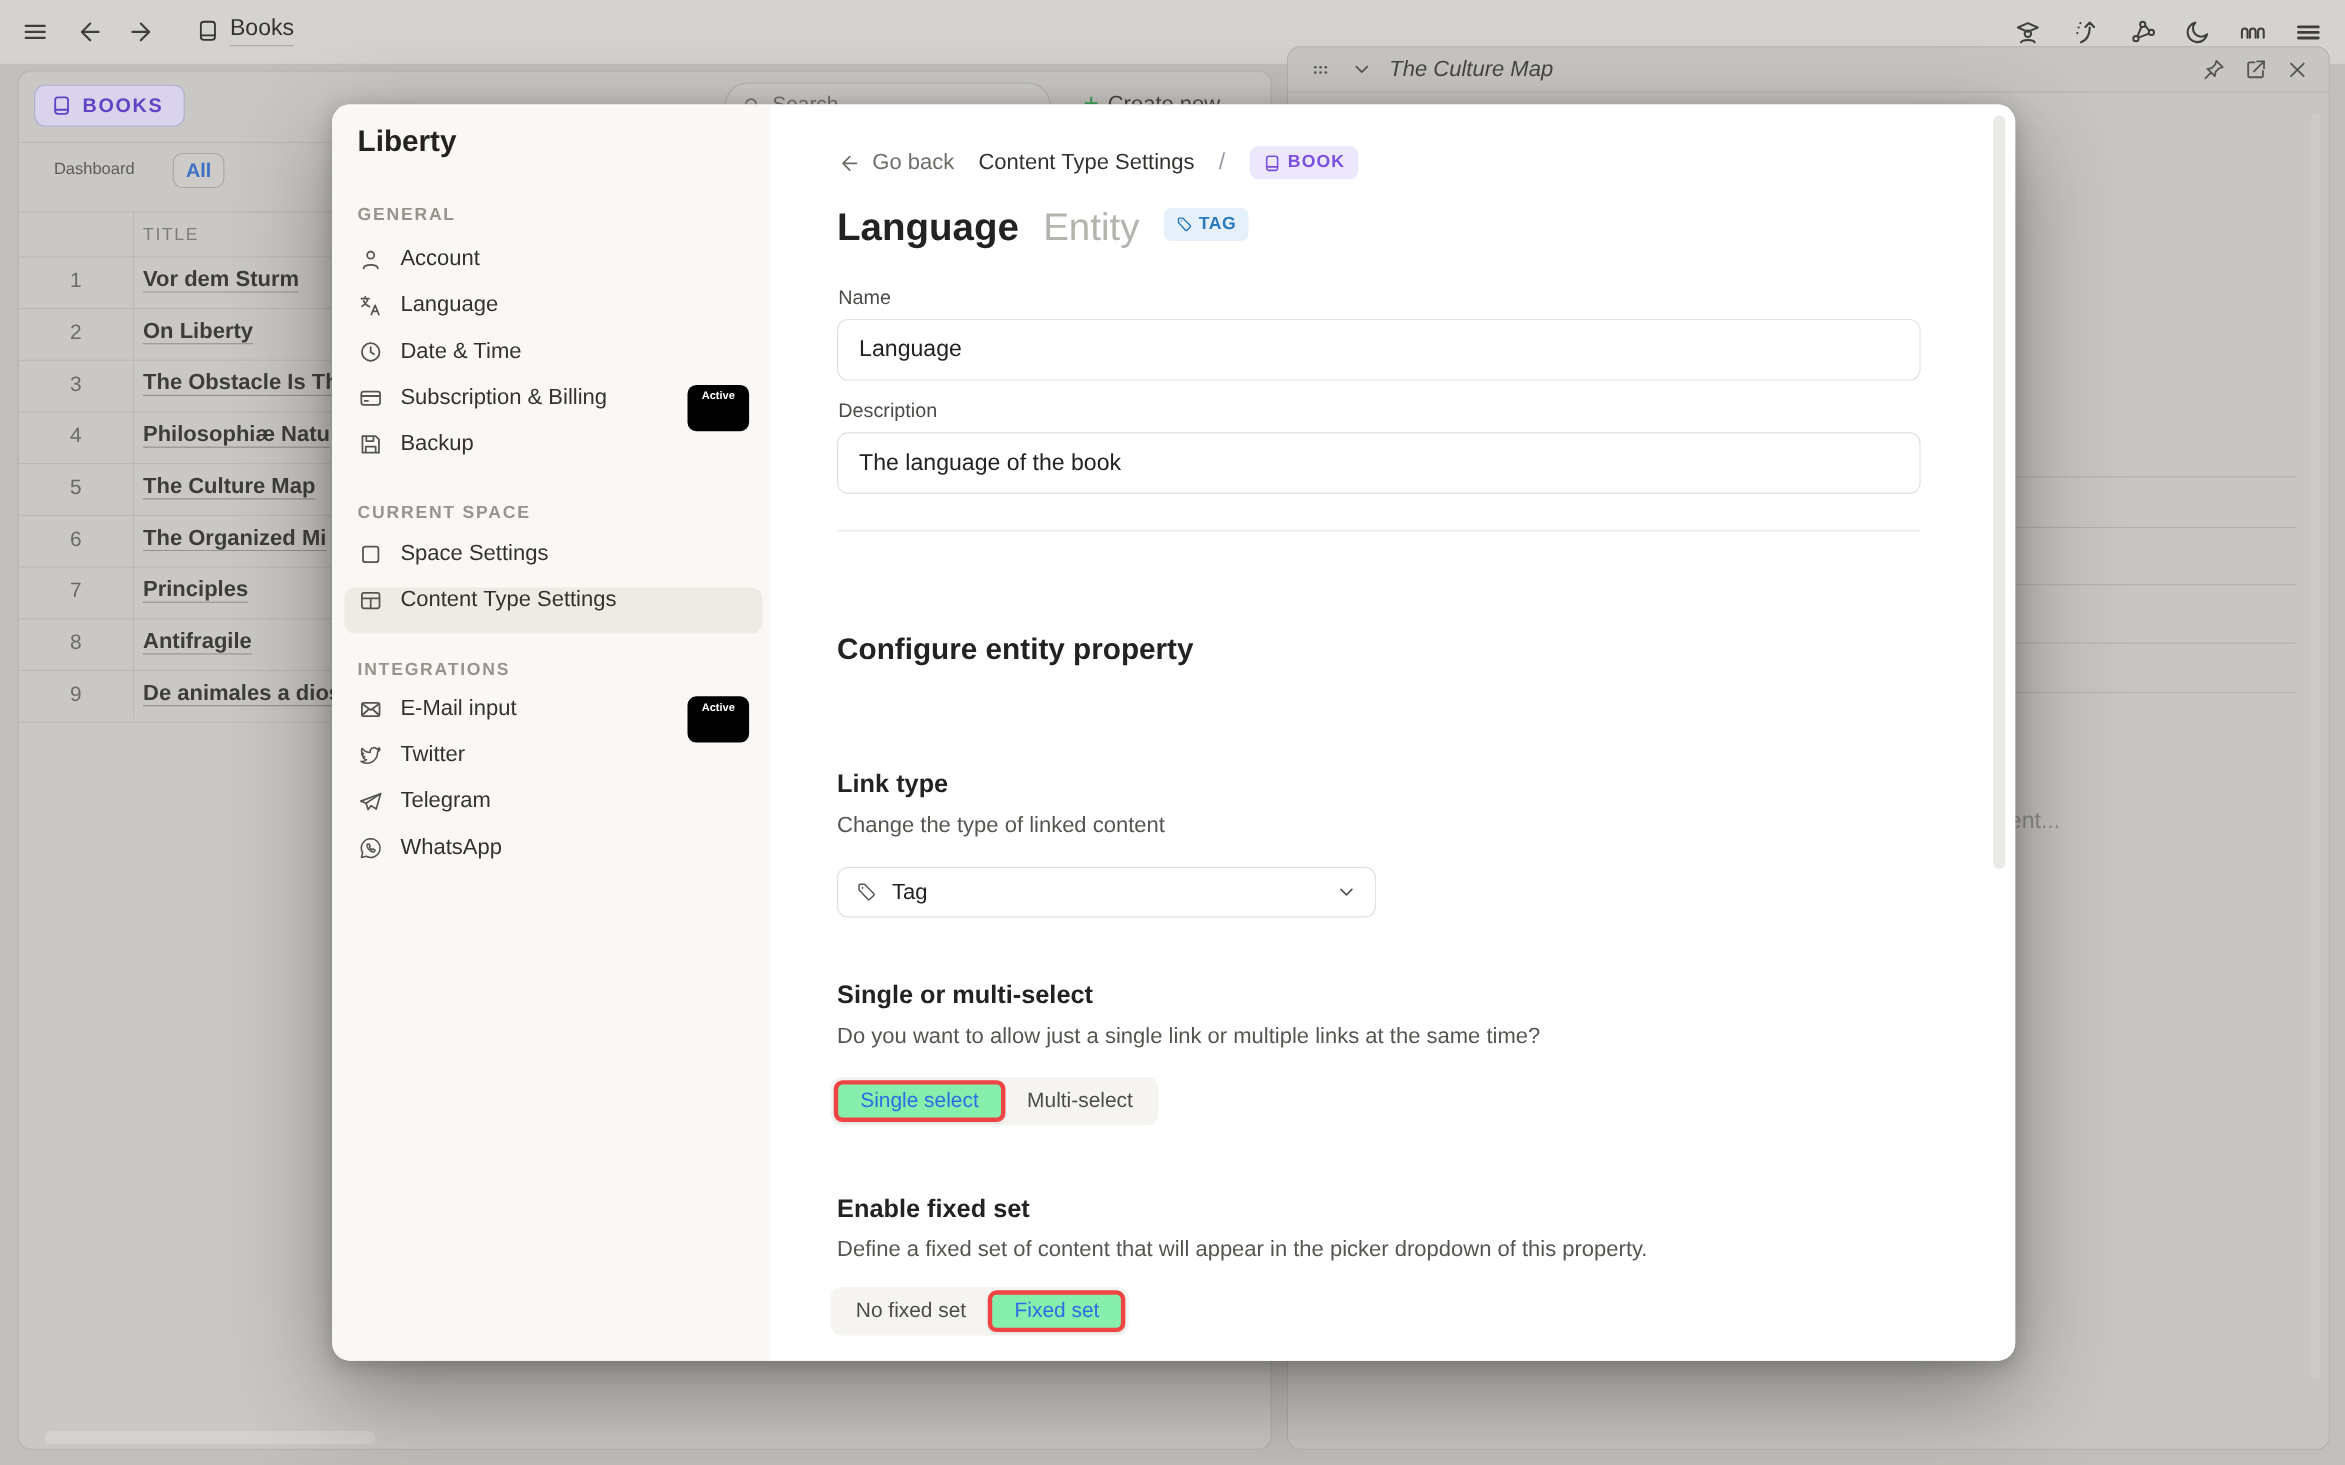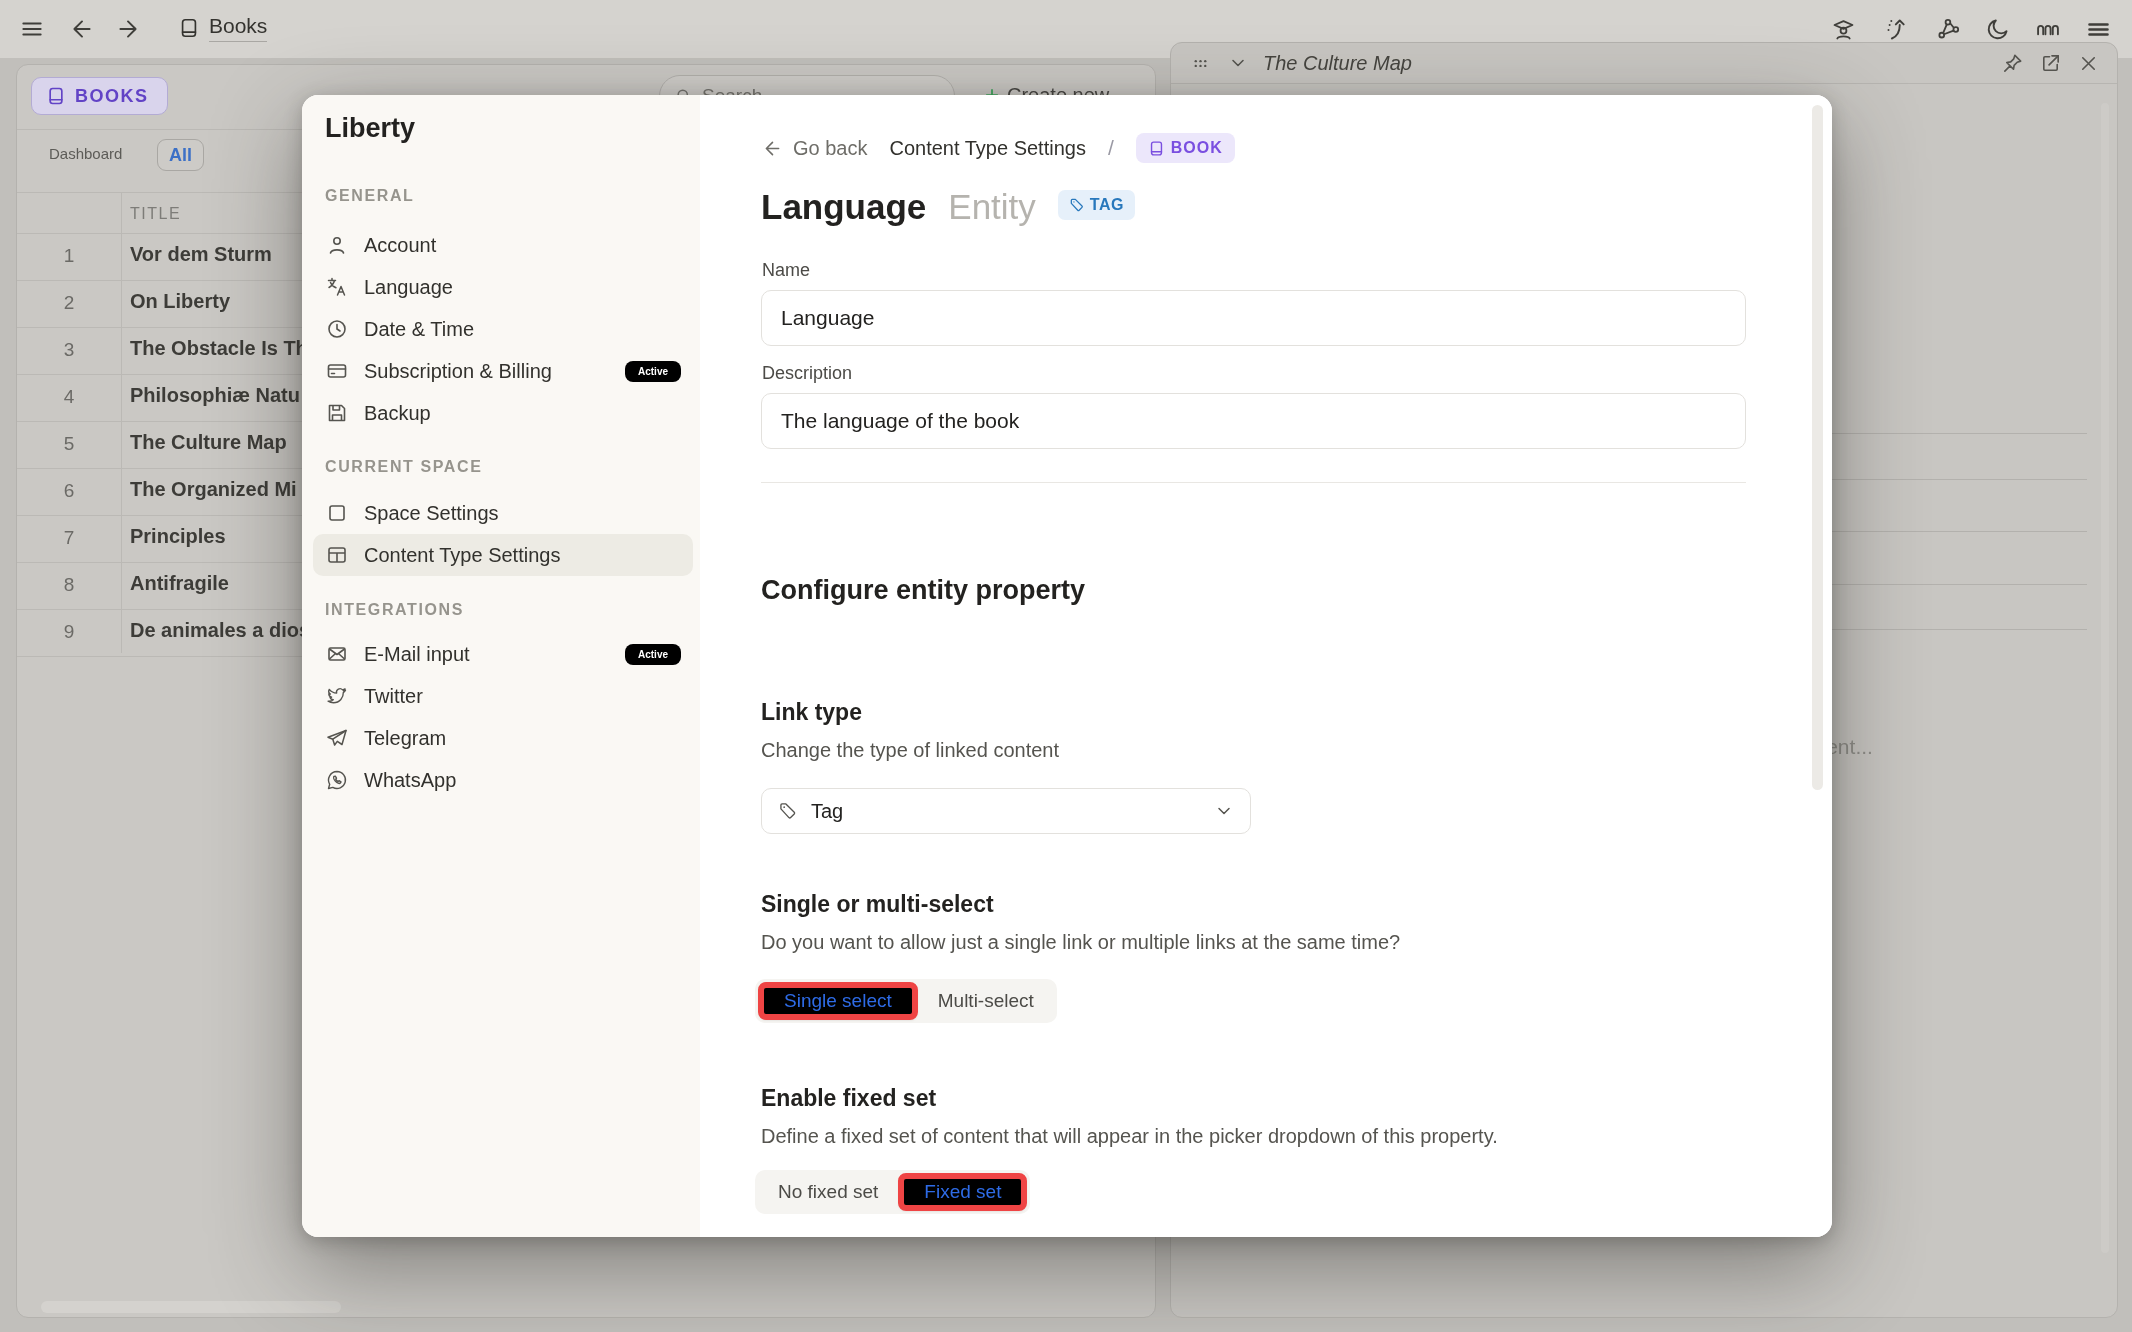--- a/index.html
+++ b/index.html
@@ -38,21 +38,21 @@
   .pv-ic { color:#55544f; width:26px; height:26px; display:flex; align-items:center; justify-content:center; }
   .pv-line { position:absolute; left:22px; right:30px; height:1px; background:#b3b1ad; }
   #pv-fragment { position:absolute; left:626px; top:692px; font-size:21px; color:#8e8d88; }
   #pv-scroll { position:absolute; right:8px; top:60px; width:8px; height:1150px; background:#d2d0cc; opacity:.55; border-radius:4px; }
 
   
   #modal { left:302px; top:95px; width:1530px; height:1142px; border-radius:16px; box-shadow:0 30px 90px rgba(40,38,34,.45), 0 4px 18px rgba(40,38,34,.25); background:#ffffff; }
   #modal-sidebar { position:absolute; left:0; top:0; width:398px; height:100%; background:#faf8f4; border-radius:16px 0 0 16px; }
   #settings-title { position:absolute; left:23px; top:18px; font-size:27px; font-weight:bold; color:#232220; }
   .side-section { position:absolute; left:23px; font-size:16px; font-weight:bold; letter-spacing:1.6px; color:#96948d; }
-  .side-item { position:absolute; left:11px; width:380px; height:42px; display:flex; align-items:center; gap:15px; padding:0 12px; border-radius:10px; color:#32312d; font-size:20px; }
+  .side-item { position:absolute; left:11px; width:380px; height:42px; display:flex; gap:15px; padding:0 12px; border-radius:10px; color:#32312d; font-size:20px; }
   .side-item.selected { background:#edebe4; }
   .side-item .sic { color:#55544f; width:24px; height:24px; flex:0 0 24px; }
   .badge-active { margin-left:auto; background:#000000; color:#ffffff; font-size:10px; font-weight:bold; padding:5px 13px; border-radius:8px; }
 
   #modal-content { position:absolute; left:398px; top:0; right:0; bottom:0; border-radius:0 16px 16px 0; background:#ffffff; }
   #crumbs { position:absolute; left:62px; top:38px; display:flex; align-items:center; gap:22px; font-size:20px; }
   #go-back { display:flex; align-items:center; gap:10px; color:#6e6d68; }
   #crumb-path { color:#32312d; }
   #crumb-sep { color:#9a99a4; font-size:21px; }
   #book-badge { display:flex; align-items:center; gap:6px; background:#ece7fb; color:#7a4fe0; font-size:16px; font-weight:bold; letter-spacing:1px; padding:6px 12px; border-radius:8px; }
@@ -64,21 +64,21 @@
   .fld-input { position:absolute; left:61px; width:985px; height:56px; border:1.5px solid #e3e1dd; border-radius:10px; font-size:21px; color:#232220; padding:0 19px; background:#ffffff; font-family:"Liberation Sans","DejaVu Sans",sans-serif; outline:none; }
   #content-divider { position:absolute; left:61px; top:387px; width:985px; height:1px; background:#e9e7e3; }
   .h2 { position:absolute; left:61px; font-size:27px; font-weight:bold; color:#232220;margin-top:48px; }
   .h3 { position:absolute; left:61px; font-size:23px; font-weight:bold; color:#232220; }
   .body-text { position:absolute; left:61px; width:985px; font-size:20.5px; line-height:30px; color:#3a3935; }
   .sub-text { position:absolute; left:61px; font-size:20px; color:#55544f; }
   #linktype-select { position:absolute; left:61px; top:693px; width:490px; height:46px; border:1.5px solid #e3e1dd; border-radius:10px; display:flex; align-items:center; gap:13px; padding:0 16px; font-size:20px; color:#232220; }
   #linktype-select .chev { margin-left:auto; color:#55544f; }
   .seg { position:absolute; left:55px; background:#f5f4f1; border-radius:10px; height:44px; display:flex; align-items:center; padding:3px; font-size:19px; }
   .seg .opt { height:38px; display:flex; align-items:center; padding:0 20px; color:#4c4b47; border-radius:8px; }
-  .seg .opt.sel { background:#000000; border:6px solid #ef4444; color:#2e6be6; box-shadow:0 1px 2px rgba(0,0,0,.06); }
+  .seg .opt.sel { background:#86efac; border:4px solid #ef4444; color:#2e6be6; box-shadow:0 1px 2px rgba(0,0,0,.06); }
   #modal-scrollbar { position:absolute; right:9px; top:10px; width:11px; height:685px; border-radius:6px; background:#eceae6; }
 </style>
 </head>
 <body>
 
 <div class="abs" id="topbar">
   <div class="tb-btn" style="left:16px">
     <svg width="26" height="26" viewBox="0 0 24 24" fill="none" stroke="currentColor" stroke-width="1.8" stroke-linecap="round">
         <path d="M4 7h16M4 12h16M4 17h16"></path>
       </svg>

